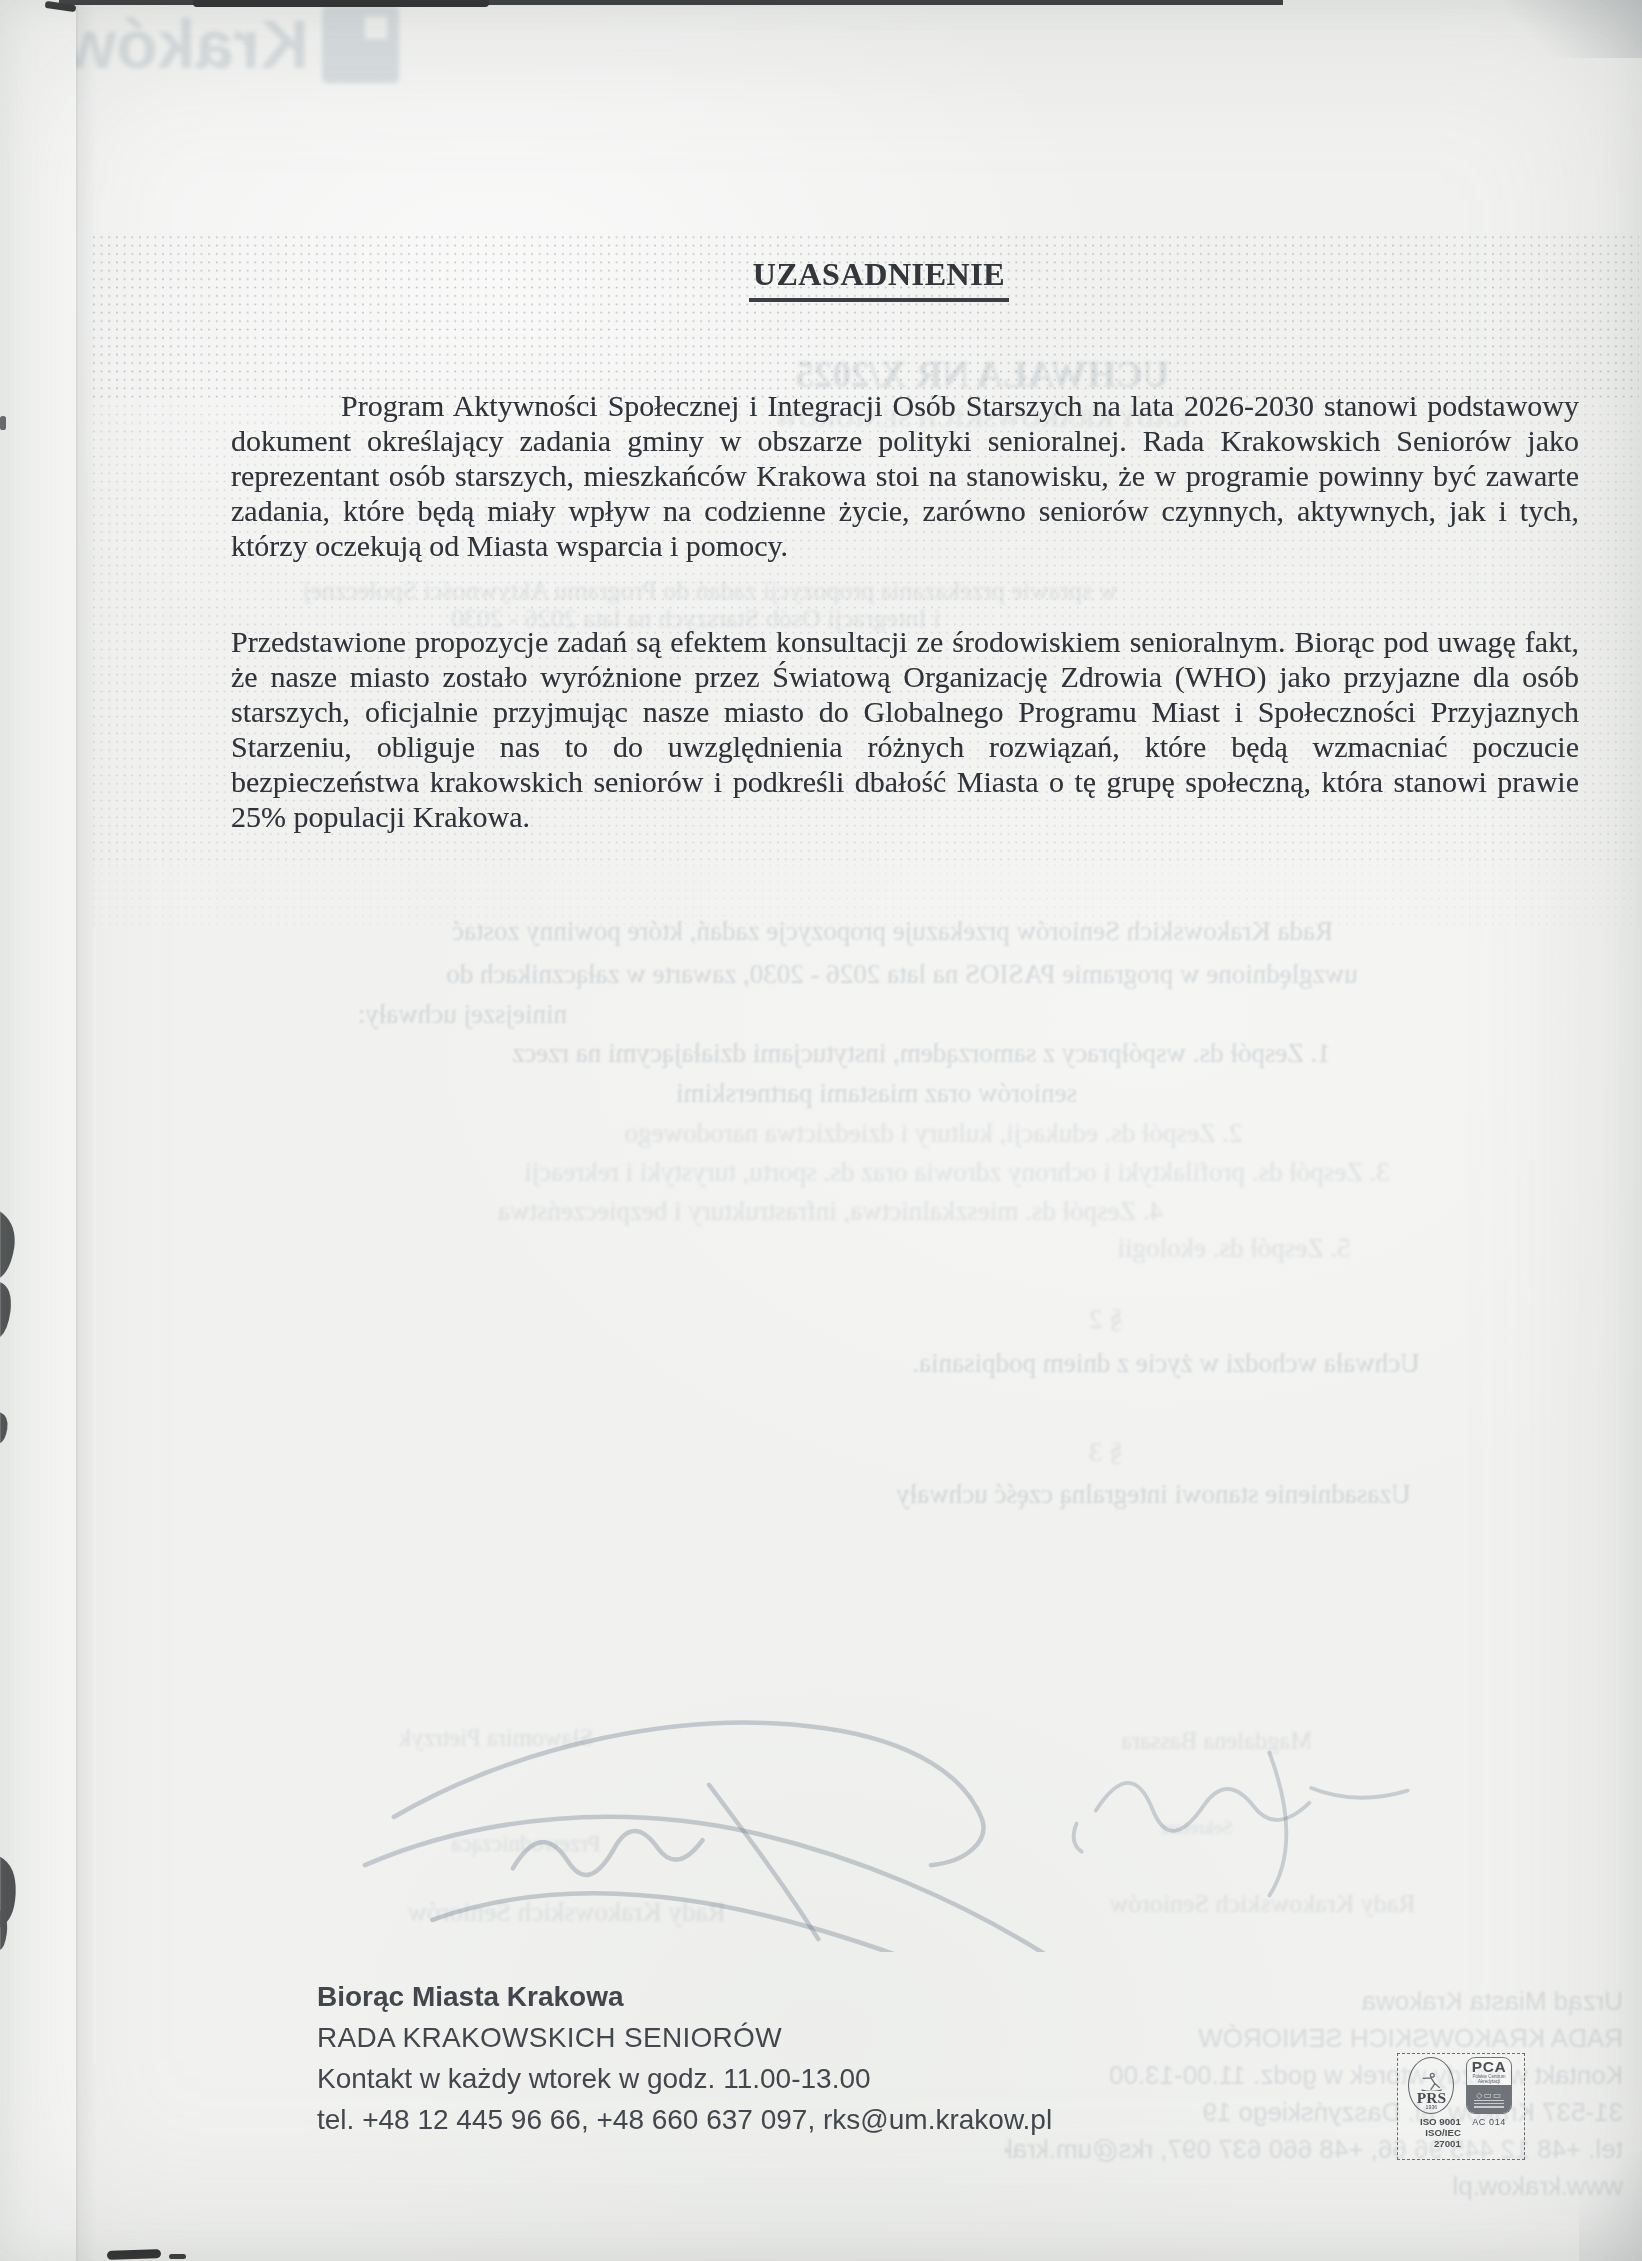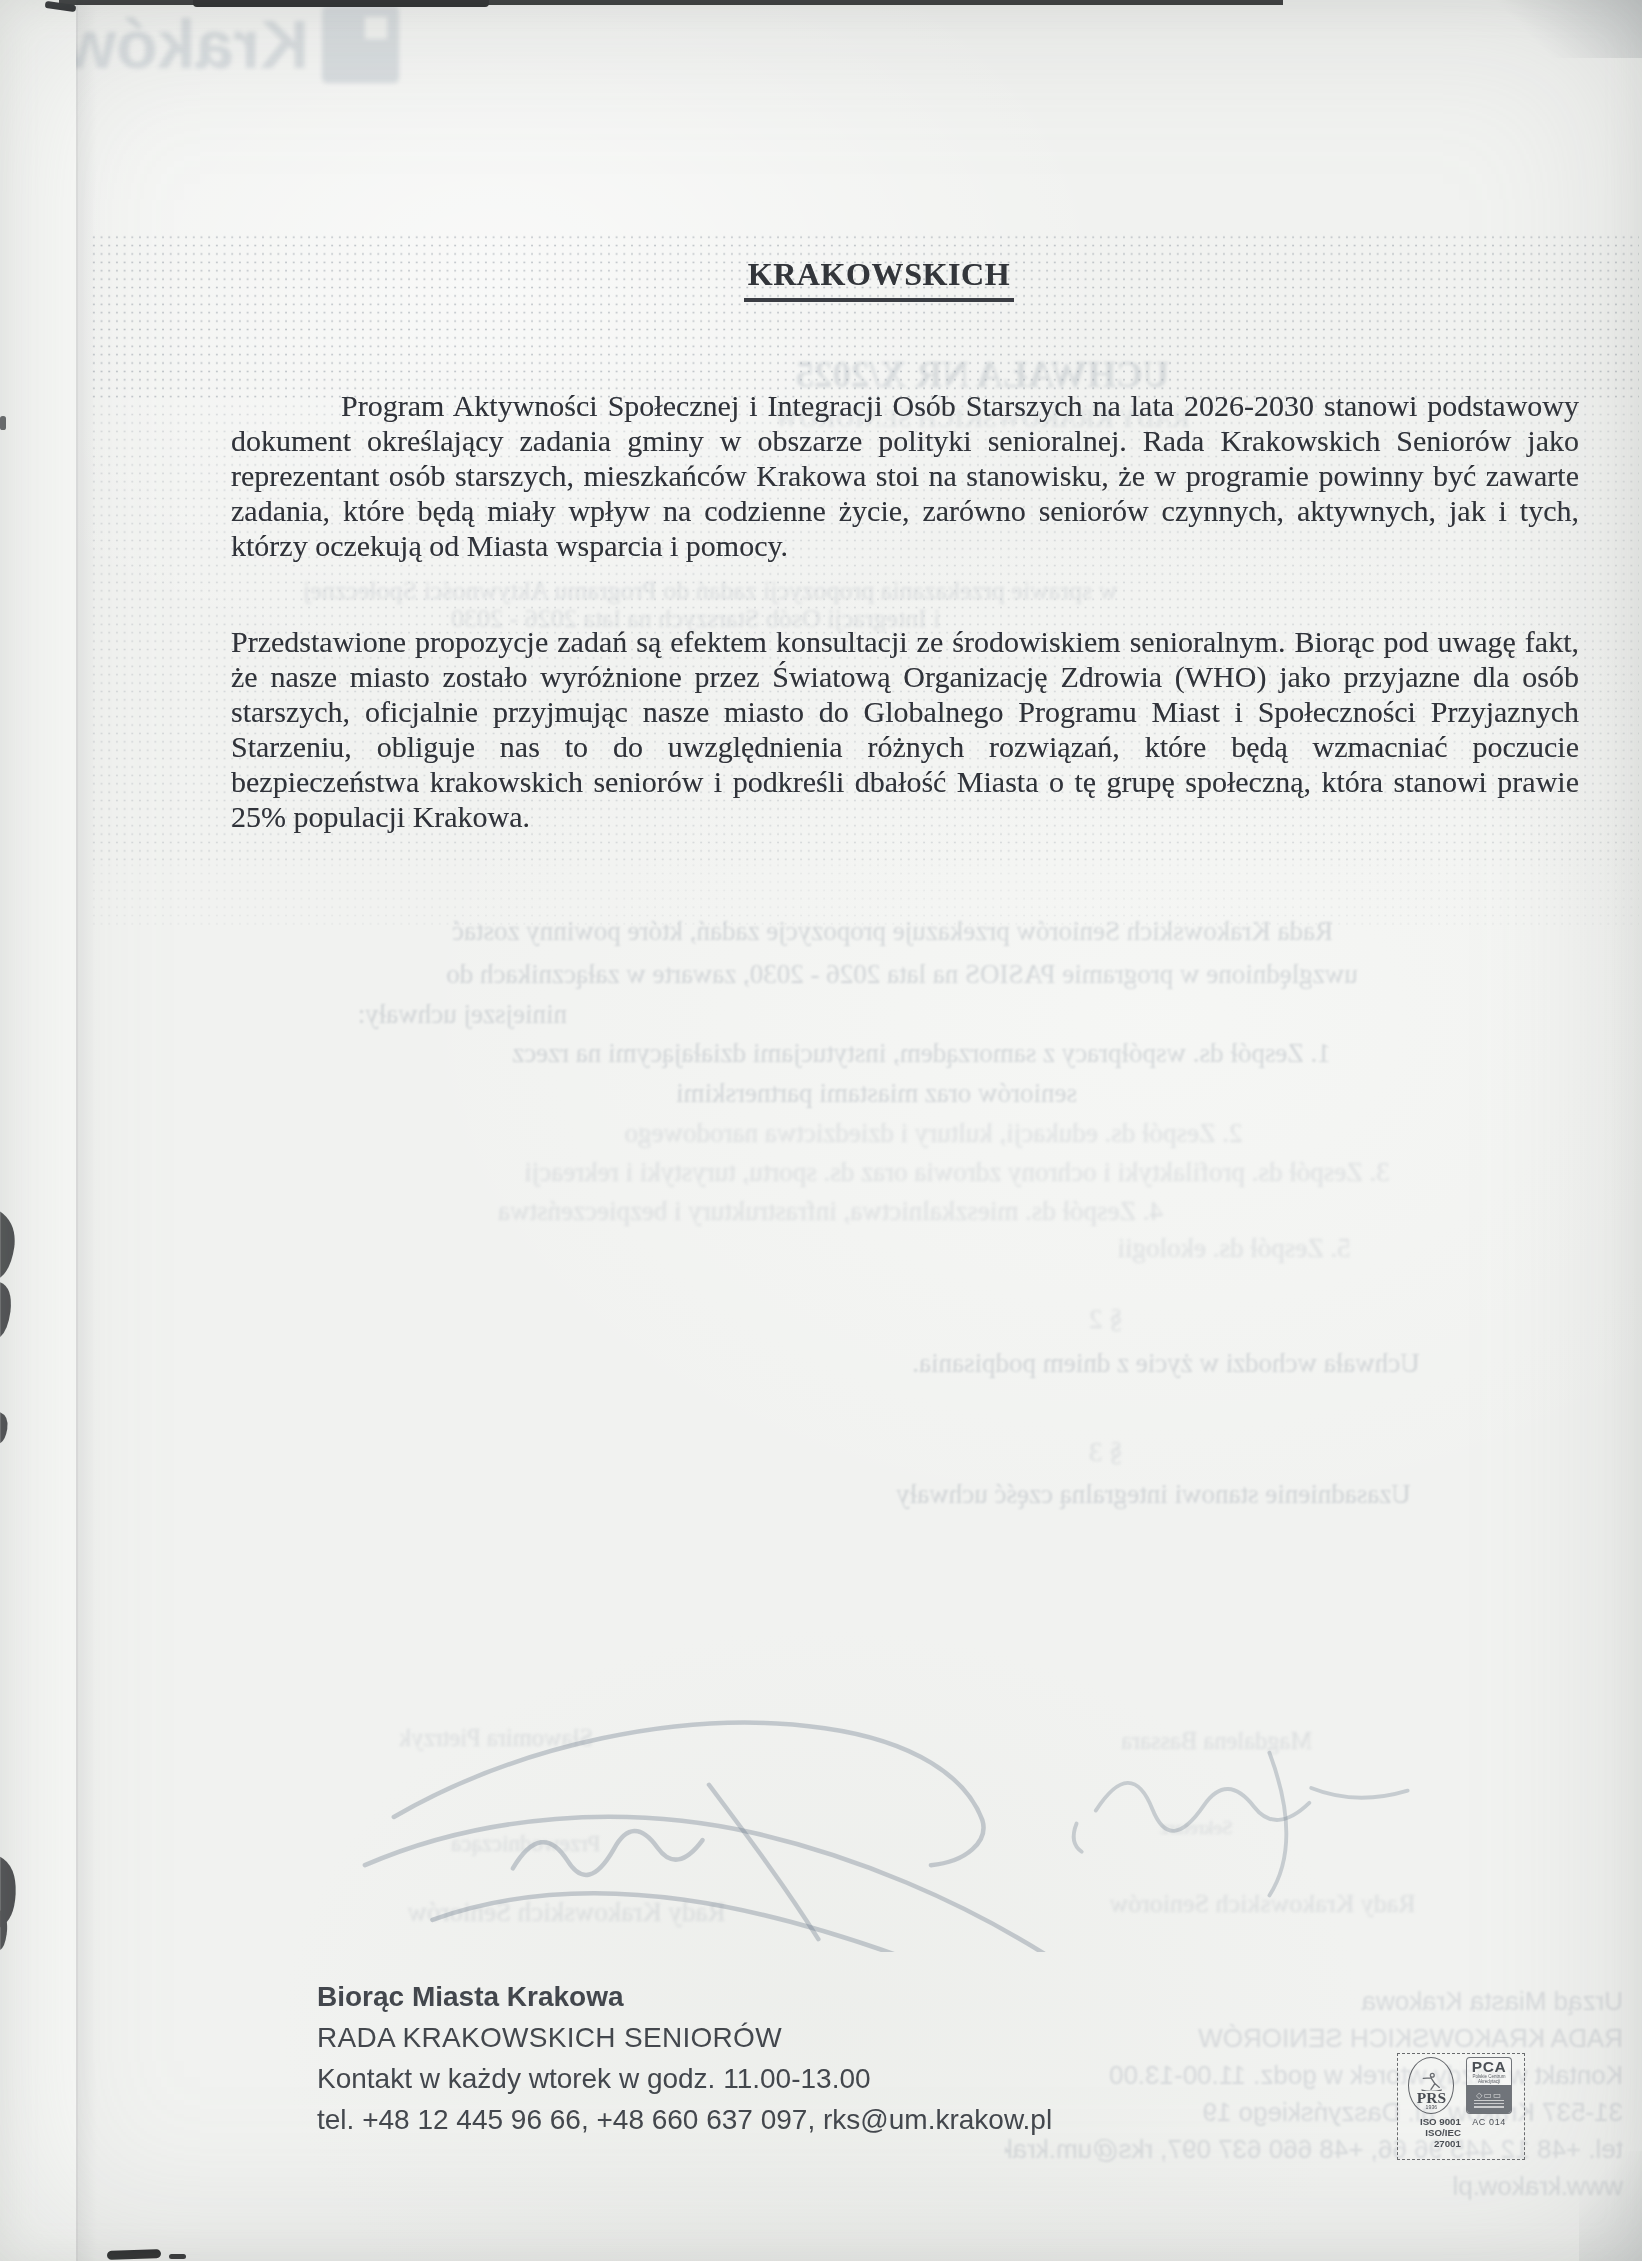--- a/index.html
+++ b/index.html
@@ -52,21 +52,21 @@
   .stampbox{position:absolute;left:1397px;top:2053px;width:120px;height:99px;
     border:1.3px dashed rgba(70,72,76,.8);display:flex;gap:3.2px;padding:3.2px 2.6px 2.6px 3.9px;
     font-family:"Liberation Sans",sans-serif;color:#4a4e54;filter:blur(0.2px);background:rgba(255,255,255,.15);}
   .prs-col{width:59px;display:flex;flex-direction:column;align-items:center;}
   .prs-oval{width:46px;height:57px;border:1.9px double rgba(70,74,80,.85);border-radius:50%;
     display:flex;flex-direction:column;align-items:center;justify-content:flex-end;padding-bottom:2.6px;box-sizing:border-box;}
   .prs-name{font-family:"Liberation Serif",serif;font-weight:bold;font-size:15.5px;line-height:14px;color:#4a4e54;}
   .prs-year{font-size:5.2px;line-height:5.8px;}
   .iso{font-weight:bold;font-size:9.7px;line-height:11px;text-align:right;margin-top:1.9px;}
   .pca-col{width:50px;display:flex;flex-direction:column;align-items:center;}
-  .pca-badge{width:44px;border:1.3px solid rgba(80,84,90,.8);border-radius:4px;overflow:hidden;
+  .pca-badge{width:44px;border:1.3px solid rgba(80,84,90,.8);border-radius:9px;overflow:hidden;
     display:flex;flex-direction:column;align-items:center;background:rgba(255,255,255,.3);}
   .pca-name{font-weight:bold;font-size:15.5px;line-height:17px;letter-spacing:0.6px;color:#4c5056;}
   .pca-sub{font-size:4.5px;line-height:4.5px;text-align:center;color:#5a5e64;padding:0 1.3px 1.3px 1.3px;}
   .pca-dark{width:100%;height:28px;background:#70747a;display:flex;flex-direction:column;align-items:center;justify-content:center;gap:1.3px;}
   .pca-glyphs{color:rgba(245,245,245,.85);font-size:8.4px;line-height:8.4px;letter-spacing:1.3px;}
   .pca-lines{width:30px;height:7.7px;
     background:repeating-linear-gradient(to bottom, rgba(235,235,235,.75) 0 1.3px, rgba(112,116,122,0) 1.3px 3.2px);}
   .pca-code{font-size:9px;margin-top:2.6px;letter-spacing:0.6px;}
   
   .bt{position:absolute;transform:scaleX(-1);white-space:nowrap;
@@ -152,21 +152,21 @@
     <div>31-537 Kraków, al. Daszyńskiego 19</div>
     <div>tel. +48 12 445 96 66, +48 660 637 097, rks@um.krakow.pl</div>
     <div>www.krakow.pl</div>
   </div>
 
   <div class="dots dots-a"></div>
   <div class="dots dots-b"></div>
   <div class="dots dots-c"></div>
 
   <div class="title-wrap">
-    <span>KRAKOWSKICH</span>
+    <span>UZASADNIENIE</span>
   </div>
 
   <div class="body-par par1">Program Aktywności Społecznej i Integracji Osób Starszych na lata 2026-2030 stanowi podstawowy dokument określający zadania gminy w obszarze polityki senioralnej. Rada Krakowskich Seniorów jako reprezentant osób starszych, mieszkańców Krakowa stoi na stanowisku, że w programie powinny być zawarte zadania, które będą miały wpływ na codzienne życie, zarówno seniorów czynnych, aktywnych, jak i tych, którzy oczekują od Miasta wsparcia i pomocy.</div>
   <div class="body-par par2">Przedstawione propozycje zadań są efektem konsultacji ze środowiskiem senioralnym. Biorąc pod uwagę fakt, że nasze miasto zostało wyróżnione przez Światową Organizację Zdrowia (WHO) jako przyjazne dla osób starszych, oficjalnie przyjmując nasze miasto do Globalnego Programu Miast i Społeczności Przyjaznych Starzeniu, obliguje nas to do uwzględnienia różnych rozwiązań, które będą wzmacniać poczucie bezpieczeństwa krakowskich seniorów i podkreśli dbałość Miasta o tę grupę społeczną, która stanowi prawie 25% populacji Krakowa.</div>
 
   <div class="footer">
     <div class="f-office">Biorąc Miasta Krakowa</div>
     <div class="f-council">RADA KRAKOWSKICH SENIORÓW</div>
     <div>Kontakt w każdy wtorek w godz. 11.00-13.00</div>
     <div>tel. +48 12 445 96 66, +48 660 637 097, rks@um.krakow.pl</div>

